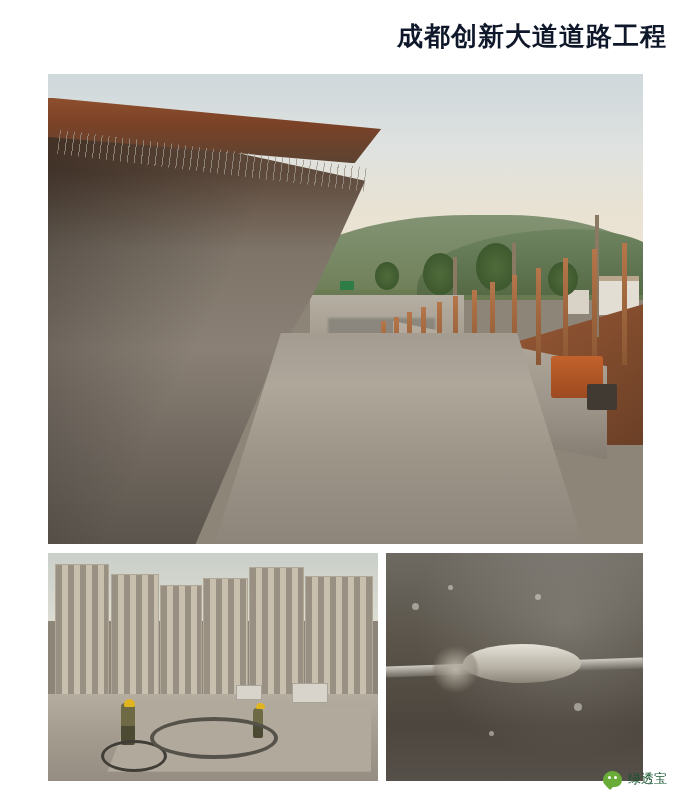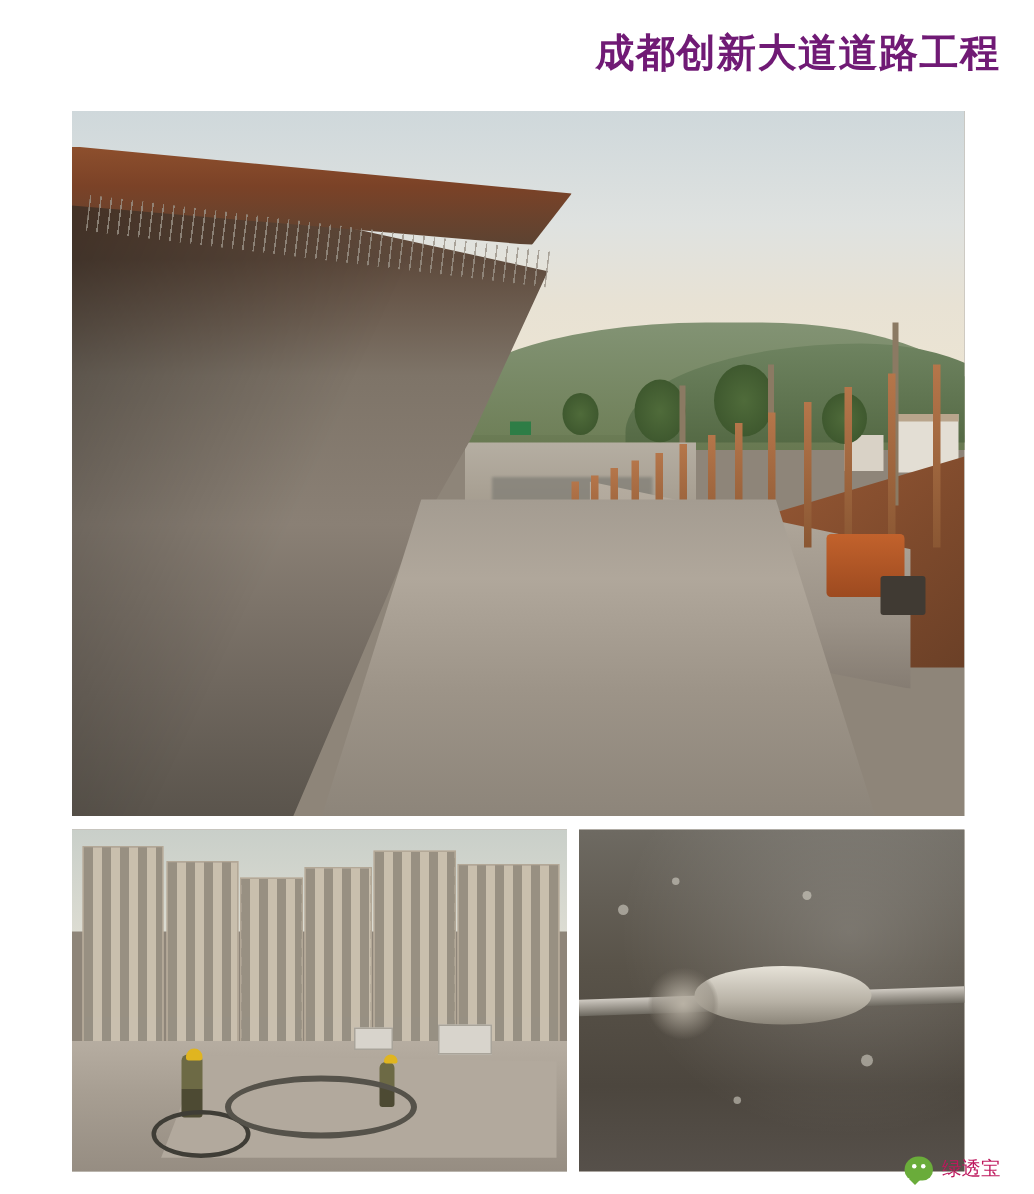--- a/index.html
+++ b/index.html
@@ -20,21 +20,21 @@
     position: absolute;
     top: 22px;
     right: 22px;
     text-align: right;
   }
   .title-text {
     font-family: "DejaVu Serif", "Liberation Serif", serif;
     font-weight: bold;
     font-size: 26px;
     letter-spacing: 1px;
-    color: #701a75;
+    color: #0f172a;
     line-height: 1.1;
     white-space: nowrap;
   }
 
   
   .photo {
     position: absolute;
     overflow: hidden;
     background: #8e8579;
   }
@@ -323,21 +323,21 @@
     width: 3px; height: 3px;
     background: #fff;
     border-radius: 50%;
     top: 5px;
   }
   .wechat-icon i.d1 { left: 5px; }
   .wechat-icon i.d2 { left: 11px; }
   .brand-text {
     font-family: "DejaVu Sans", "Liberation Sans", sans-serif;
     font-size: 13px;
-    color: #be185d;
+    color: #14532d;
     white-space: nowrap;
   }
 </style>
 </head>
 <body>
 
 <div class="title-bar">
   <div class="title-text">成都创新大道道路工程</div>
 </div>
 

